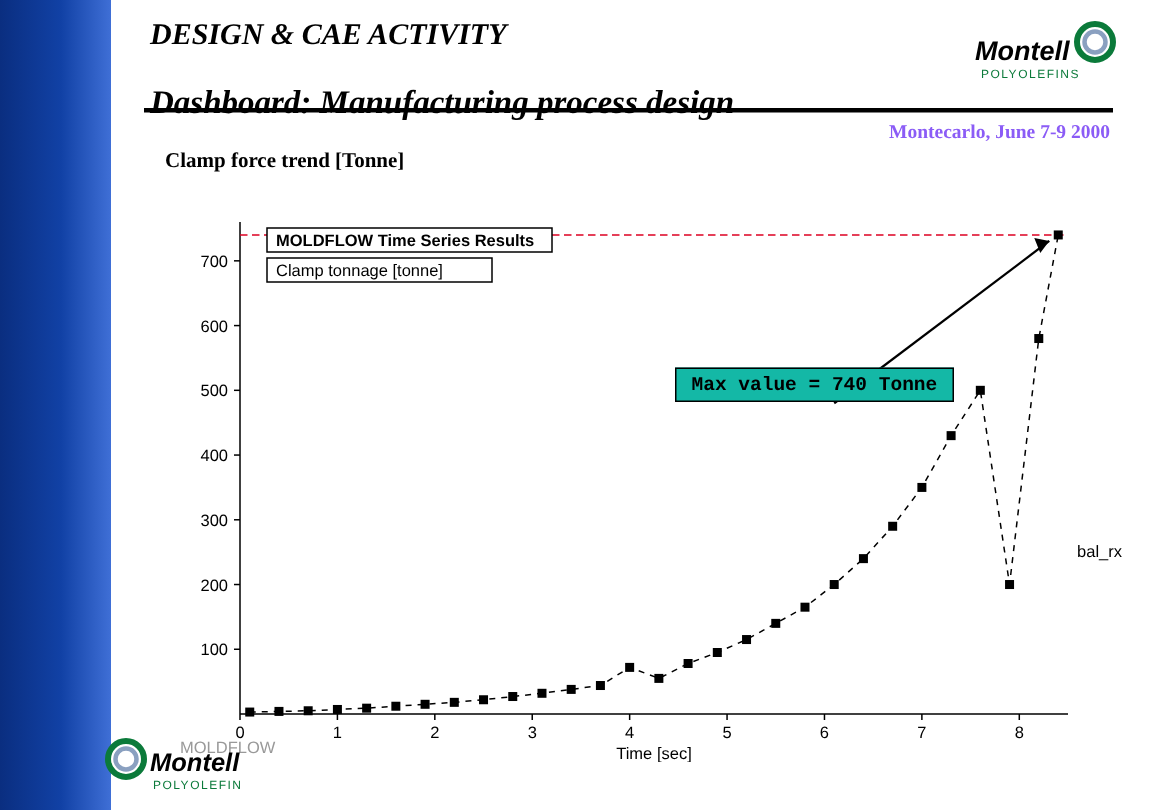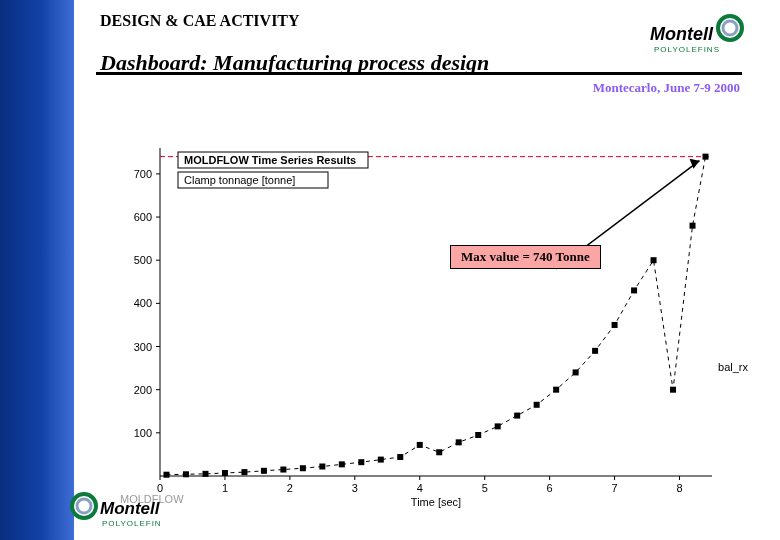--- a/index.html
+++ b/index.html
@@ -14,21 +14,21 @@
   .root { position: relative; width: 780px; height: 540px; }
 
   .left-bar {
     position: absolute;
     left: 0; top: 0;
     width: 74px; height: 540px;
     background: linear-gradient(to right, #0a2e80 0%, #1141a5 55%, #3f6fd6 100%);
   }
 
   .header { position: absolute; left: 100px; top: 12px; right: 40px; }
-  .title-line1 { font-weight: bold; font-size: 16px; color: #000; }
+  .title-line1 { font-style: italic; font-weight: bold; font-size: 20px; color: #000; }
   .title-line2 { font-style: italic; font-weight: bold; font-size: 22px; color: #000; margin-top: 20px; }
   .header-rule {
     position: absolute; left: 96px; top: 72px; right: 38px;
     height: 3px; background: #000;
   }
   .event-label {
     position: absolute; right: 40px; top: 80px;
     font-weight: bold; font-size: 13px; color: #8b5cf6;
   }
 
@@ -50,23 +50,23 @@
   .series-line { stroke: #000; stroke-width: 1; stroke-dasharray: 4 4; fill: none; }
   .marker { fill: #000; }
   .inner-title { font-family: Arial, sans-serif; font-weight: bold; font-size: 11px; fill: #000; }
   .inner-sub { font-family: Arial, sans-serif; font-size: 11px; fill: #000; }
   .legend-box { fill: #fff; stroke: #000; stroke-width: 1; }
   .refline { stroke: #d02; stroke-width: 1; stroke-dasharray: 5 3; }
 
   .annotation-box {
     position: absolute;
     border: 1.5px solid #000;
-    background: #fca5a5;
+    background: #14b8a6;
     font-size: 13px;
-    font-family: Liberation Serif, serif;
+    font-family: Liberation Mono, monospace;
     font-weight: bold;
     padding: 3px 10px;
     white-space: nowrap;
   }
   .watermark {
     position: absolute;
     font-family: Arial, sans-serif;
     font-weight: normal;
     font-size: 11px;
     color: #999;
@@ -89,20 +89,21 @@
     <svg width="98" height="42">
       <g>
         <circle cx="80" cy="14" r="12" fill="none" stroke="#0b7a3a" stroke-width="4"></circle>
         <circle cx="80" cy="14" r="7" fill="none" stroke="#8aa0c0" stroke-width="3"></circle>
       </g>
       <text x="0" y="26" font-family="Arial" font-weight="bold" font-style="italic" font-size="18" fill="#000">Montell</text>
       <text x="4" y="38" font-family="Arial" font-size="8" fill="#0b7a3a" letter-spacing="1">POLYOLEFINS</text>
     </svg>
   </div>
 
+  <div class="chart-title">Clamp force trend [Tonne]</div>
 
   <div class="plot-area">
     <svg id="plot-svg" width="626" height="368">
         <line x1="34" y1="8" x2="34" y2="336" class="axis-line"></line>
         <line x1="34" y1="336" x2="586" y2="336" class="axis-line"></line>
         <line x1="30" y1="292.8421052631579" x2="34" y2="292.8421052631579" class="axis-line"></line>
         <text x="26" y="296.8421052631579" text-anchor="end" class="tick-label">100</text>
         <line x1="30" y1="249.68421052631578" x2="34" y2="249.68421052631578" class="axis-line"></line>
         <text x="26" y="253.68421052631578" text-anchor="end" class="tick-label">200</text>
         <line x1="30" y1="206.52631578947367" x2="34" y2="206.52631578947367" class="axis-line"></line>

